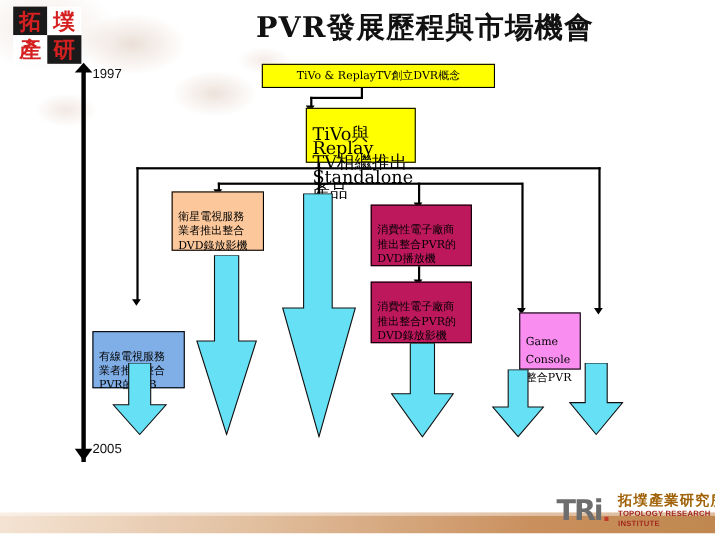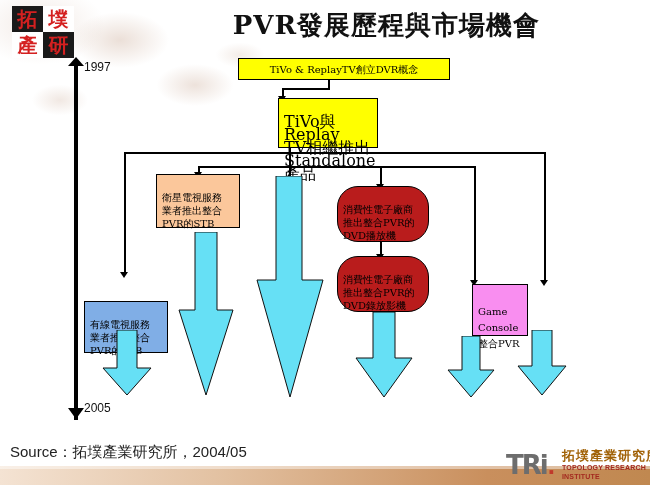--- a/index.html
+++ b/index.html
@@ -53,21 +53,21 @@
   
   .box{
     position:absolute;border:1px solid #000;box-sizing:border-box;
     font-family:"DejaVu Serif","Liberation Serif",serif;
     font-size:10px;line-height:13px;color:#000;
     padding:3px 5px;
   }
   .box.center{text-align:center;}
   .box-yellow{background:#ffff00;}
   .box-peach {background:#fbc79b;}
-  .box-green {background:#b91c1c;border-radius:21px;}
+  .box-green {background:#be185d;}
   .box-blue  {background:#80aee6;margin-top:25px;}
   .box-pink  {background:#f98ef0;}
 
   
   .ln{position:absolute;background:#000;}
   .ln.h{height:2px;}
   .ln.v{width:2px;}
   .tip{position:absolute;width:0;height:0;
     border-left:4px solid transparent;border-right:4px solid transparent;border-top:6px solid #000;}
 
@@ -155,21 +155,21 @@
 
   <div class="box box-yellow" style="left:238px;top:98px;width:100px;height:50px;white-space:pre-line;font-size:16px;margin-left:40px;">
     <span>TiVo與Replay
 TV相繼推出
 Standalone產品</span>
   </div>
 
   <div class="box box-peach" style="left:156px;top:174px;width:84px;height:54px;white-space:pre-line;">
     <span>衛星電視服務
 業者推出整合
-PVR的STB</span>
+DVD錄放影機</span>
   </div>
 
   <div class="box box-green" style="left:337px;top:186px;width:92px;height:56px;white-space:pre-line;">
     <span>消費性電子廠商
 推出整合PVR的
 DVD播放機</span>
   </div>
 
   <div class="box box-green" style="left:337px;top:256px;width:92px;height:56px;white-space:pre-line;">
     <span>消費性電子廠商
@@ -220,21 +220,20 @@
     </svg>
   </div>
 
   <div class="bigarrow" style="left:517px;top:330px;">
     <svg width="50" height="66" viewBox="0 0 50 66">
       <polygon points="15,0 35,0 35,36 49,36 25,65 1,36 15,36" fill="#66e0f5" stroke="#111" stroke-width="1"></polygon>
     </svg>
   </div>
 
 
-  <div class="source">Source：拓墣產業研究所，2004/05</div>
 
   <div class="footer-bar"></div>
   <div class="tri-logo">
     <span class="tri-mark">TRi</span>
     <span class="tri-dot">.</span>
     <span class="tri-text">
       <span class="tri-cn">拓墣產業研究所</span>
       <span class="tri-en">TOPOLOGY RESEARCH INSTITUTE</span>
     </span>
   </div>

